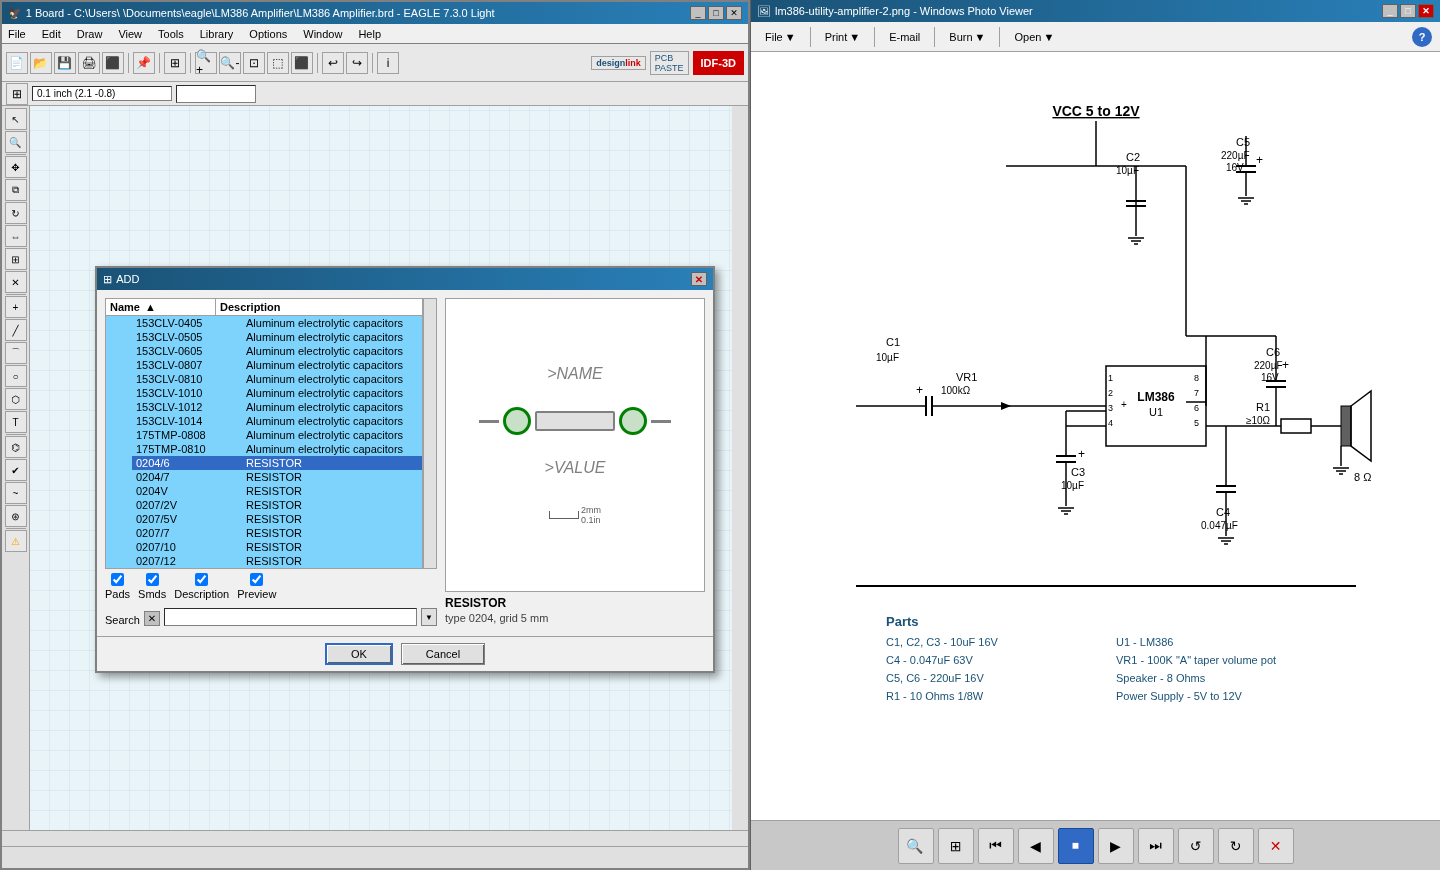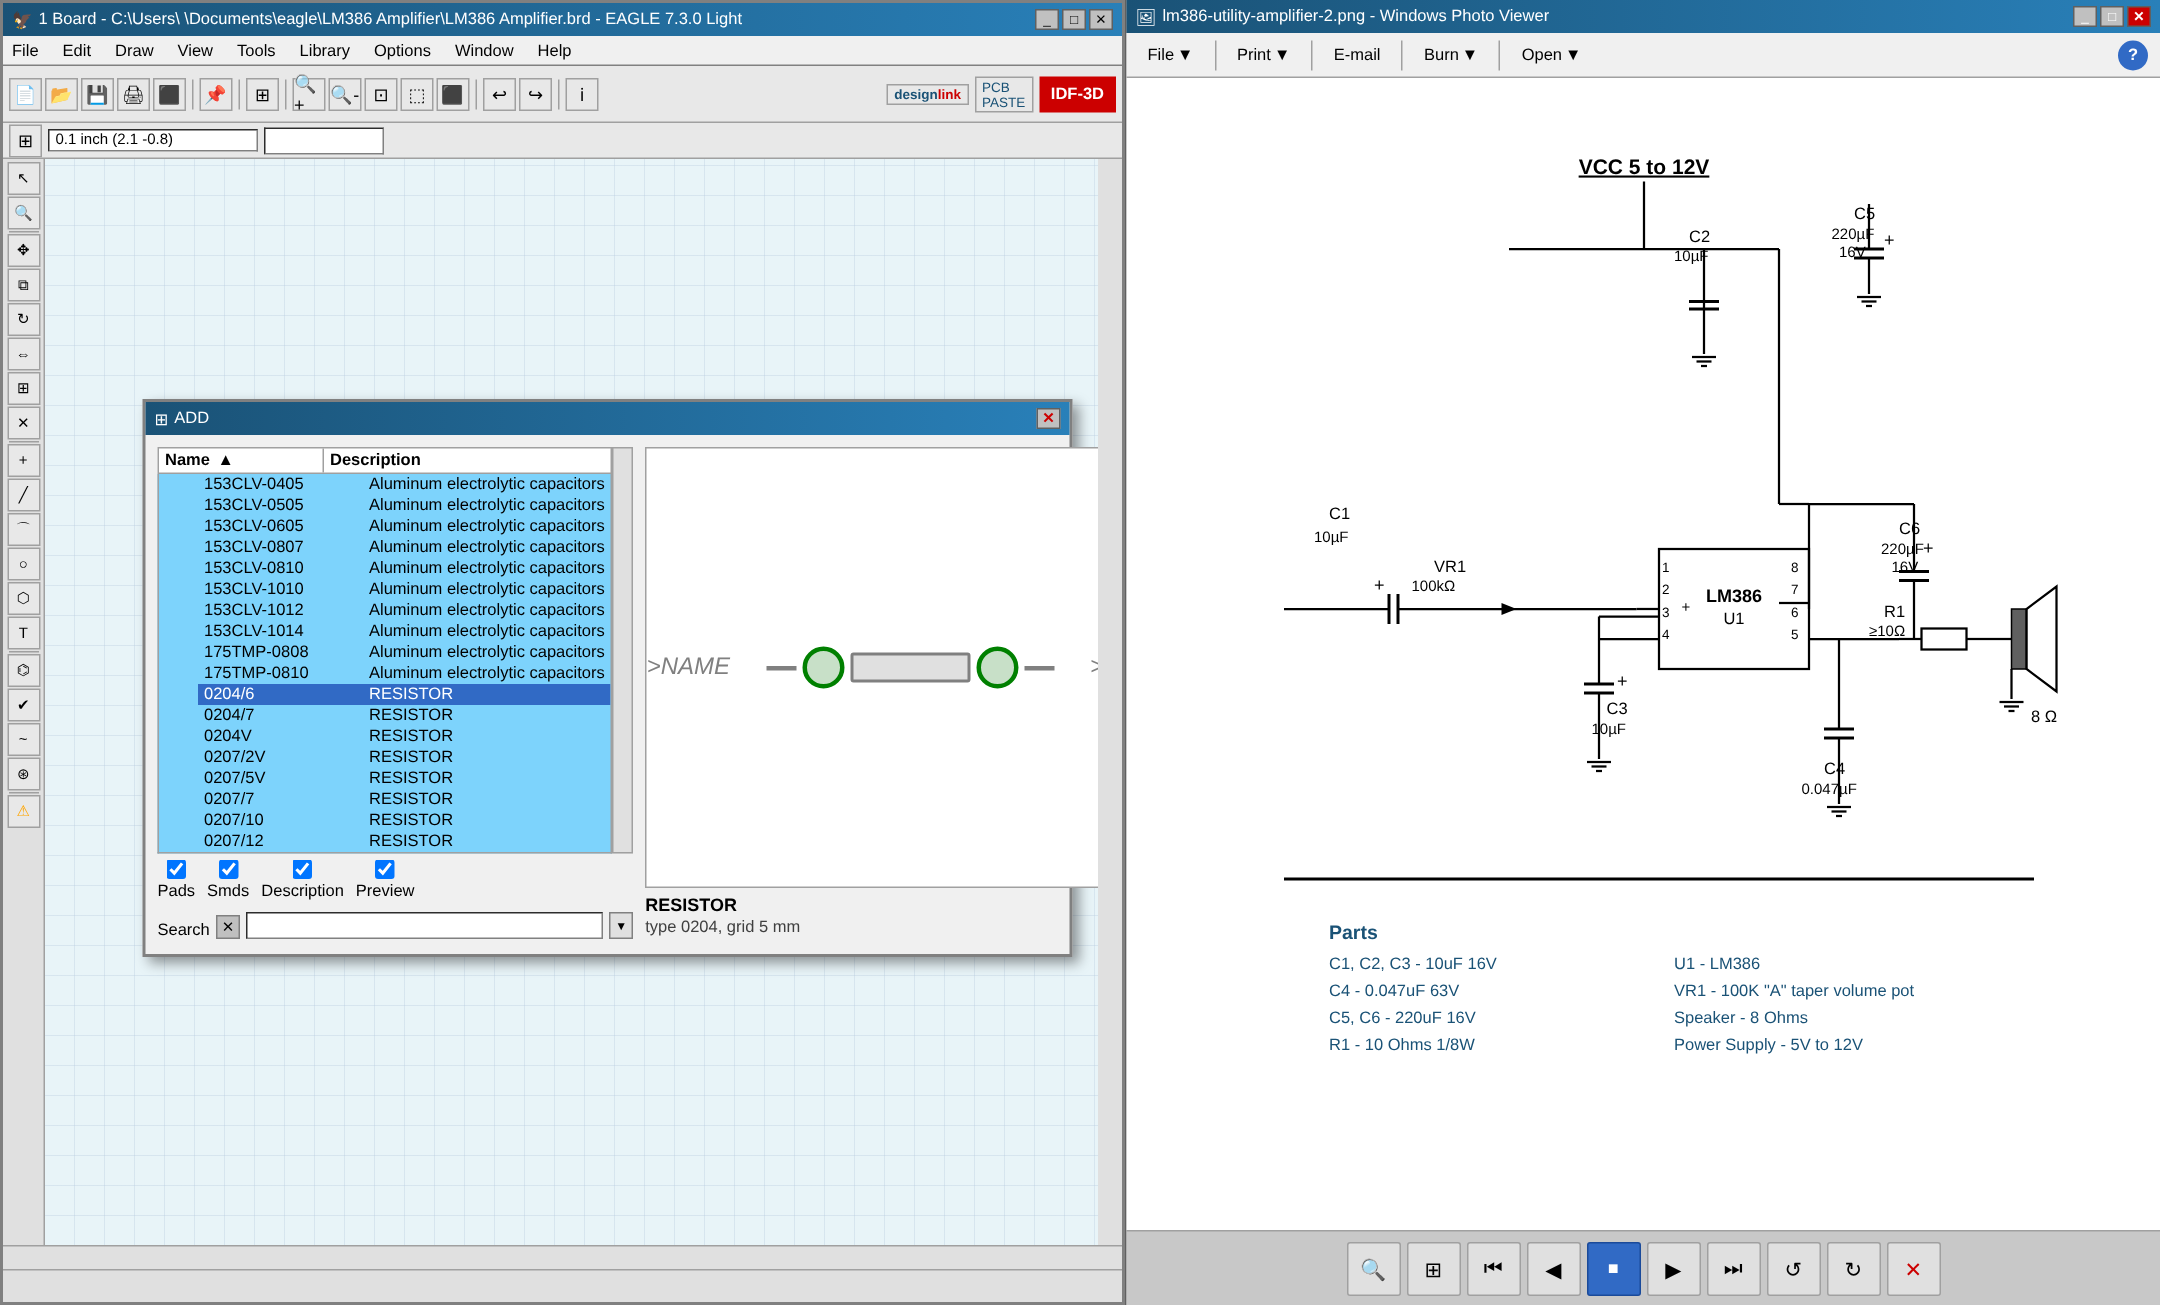--- a/index.html
+++ b/index.html
@@ -52,21 +52,21 @@
     .list-body { flex: 1; background: #7dd3fc; border: 1px solid #a0a0a0; border-top: none; overflow-y: auto; max-height: 320px; padding-left: 26px; }
     .list-row { display: flex; padding: 1px 0; cursor: pointer; font-size: 11px; }
     .list-row.selected { background: #316ac5; color: white; }
     .cell-name { width: 110px; padding: 0 4px; overflow: hidden; white-space: nowrap; }
     .cell-desc { flex: 1; padding: 0 4px; overflow: hidden; white-space: nowrap; }
 
     .scrollbar-v { width: 14px; background: #e0e0e0; border: 1px solid #a0a0a0; }
 
     .preview-panel { flex: 1; display: flex; flex-direction: column; }
     .preview-box { flex: 1; background: white; border: 1px solid #a0a0a0; display: flex; align-items: center; justify-content: center; min-height: 200px; position: relative; overflow: hidden; }
-    .component-preview { display: flex; align-items: center; gap: 24px; }
+    .component-preview { display: flex; flex-direction: column; align-items: center; gap: 24px; }
     .comp-name-label { color: #808080; font-size: 16px; font-style: italic; }
     .comp-body { display: flex; align-items: center; gap: 4px; }
     .comp-pad { width: 28px; height: 28px; border: 3px solid #008000; border-radius: 50%; background: #c8e0c8; }
     .comp-resistor { width: 80px; height: 20px; border: 2px solid #808080; background: #e0e0e0; border-radius: 2px; }
     .comp-lead { width: 20px; height: 3px; background: #808080; }
     .comp-value-label { color: #808080; font-size: 16px; font-style: italic; }
     .scale-bar { display: flex; align-items: center; gap: 2px; font-size: 9px; color: #606060; margin-top: 4px; }
     .scale-line { width: 30px; height: 8px; border: 1px solid #606060; border-top: none; }
 
     .comp-info { padding: 4px 0; }
@@ -351,20 +351,24 @@
                 </div>
               </div>
             </div>
             <div class="comp-info">
               <div class="comp-type">RESISTOR</div>
               <div class="comp-detail">type 0204, grid 5 mm</div>
             </div>
           </div>
         </div>
 
+        <div class="dialog-buttons">
+          <button class="dlg-btn ok">OK</button>
+          <button class="dlg-btn">Cancel</button>
+        </div>
       </div>
     </div>
 
     <div class="right-scroll"></div>
   </div>
 
   <div class="bottom-scroll">
     <div style="width:100%; height:14px; background:#e0e0e0;"></div>
   </div>
 

